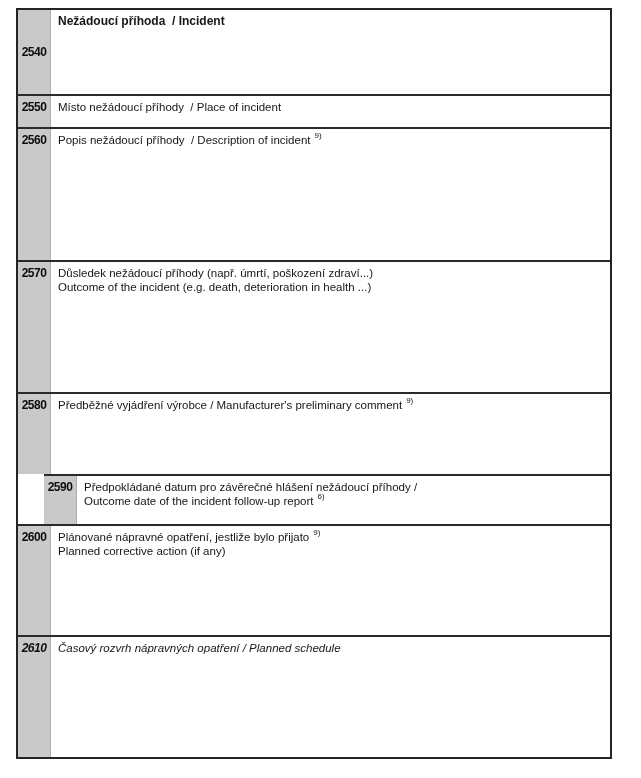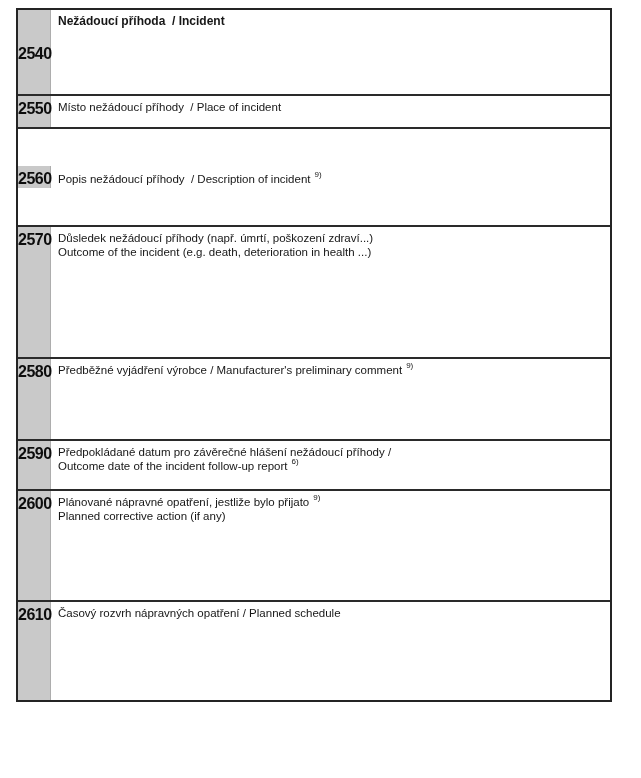--- a/index.html
+++ b/index.html
@@ -20,34 +20,34 @@
     background:#ffffff;
   }
   .row{
     display:flex;
     box-sizing:border-box;
     align-items:stretch;
   }
   .row + .row{ border-top:2px solid #2a2a2a; }
   .r1{height:84px;}
   .r2{height:33px;}
-  .r3{height:98px;align-items:center;}
+  .r3{height:133px;}
   .r4{height:132px;}
   .r5{height:82px;}
-  .r6{height:50px;}
+  .r6{height:50px;margin-left:26px;}
   .r7{height:111px;}
-  .r8{height:100px;}
+  .r8{height:122px;font-style:italic;}
   .num{
     width:33px;
     flex:0 0 33px;
     box-sizing:border-box;
     padding-top:4px;
     text-align:center;
     font-weight:bold;
-    font-size:16px;
+    font-size:12px;
     letter-spacing:-0.5px;
     color:#0d0d0d;
     background:
       radial-gradient(rgba(255,255,255,0.55) 22%, transparent 23%) 0 0/4px 4px,
       radial-gradient(rgba(125,125,125,0.45) 22%, transparent 23%) 2px 2px/4px 4px,
       #c9c9c9;
     border-right:1px solid rgba(90,90,90,0.25);
   }
   .r1 .num{ padding-top:35px; }
   .cell{

